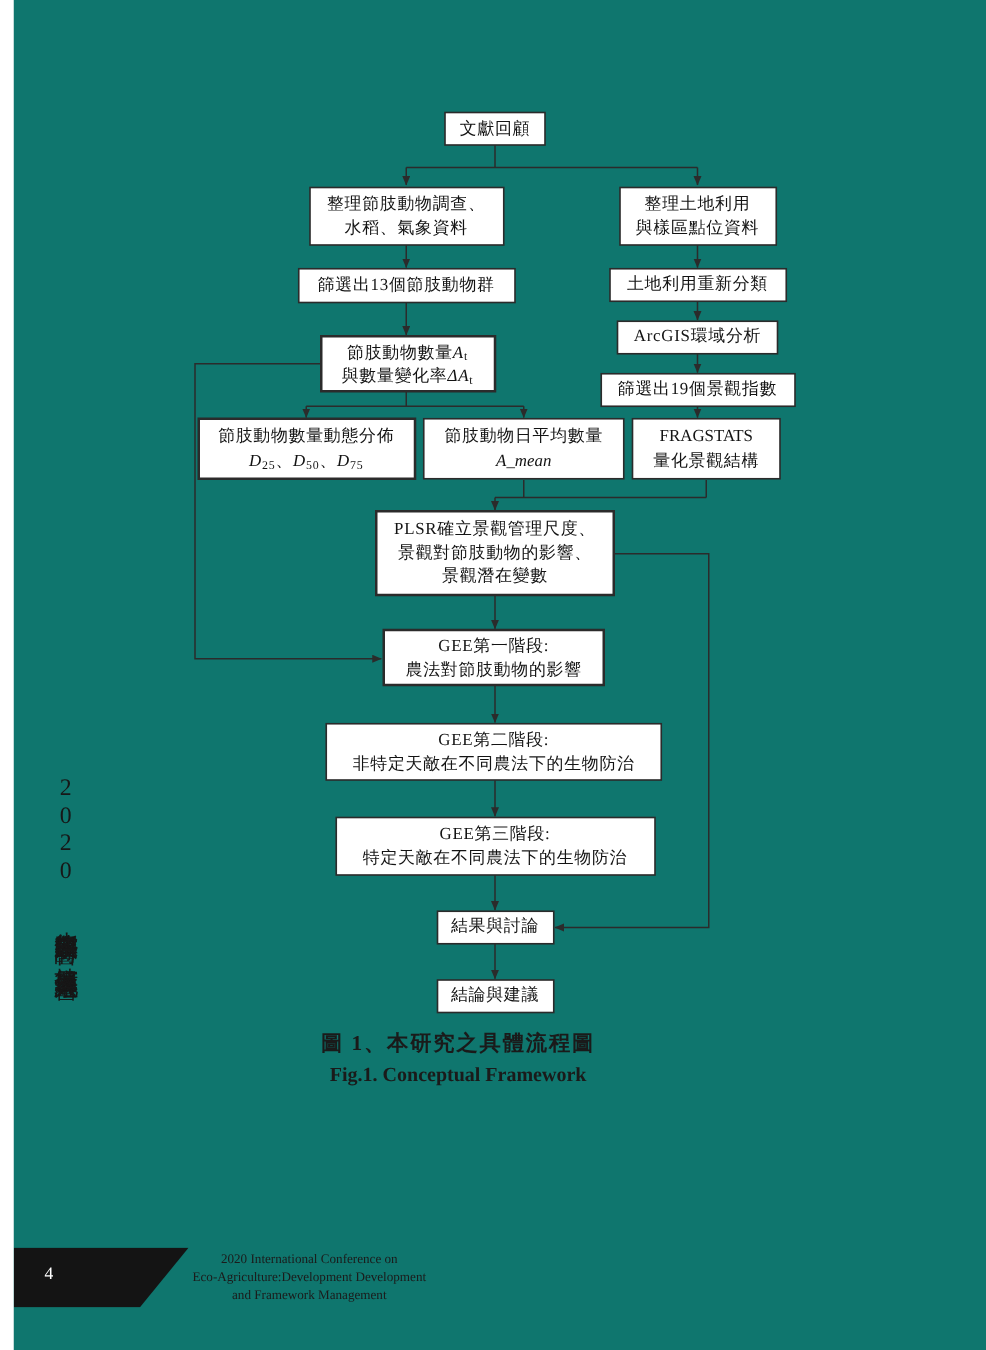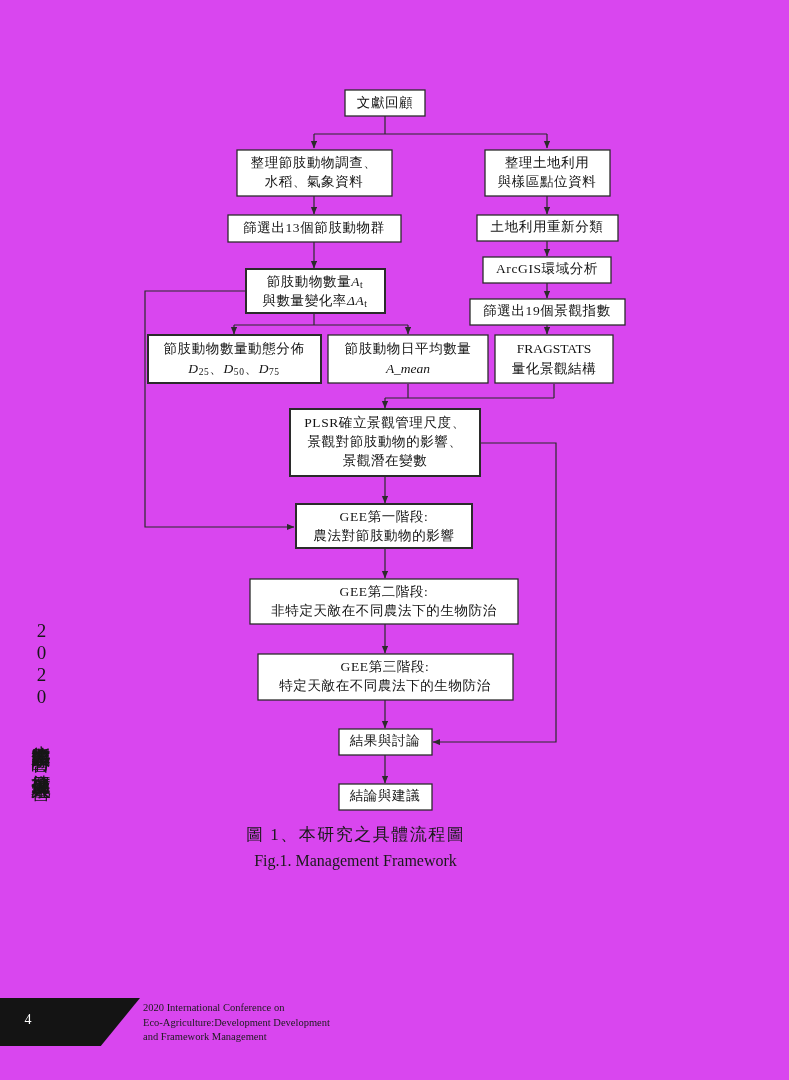--- a/index.html
+++ b/index.html
@@ -12,21 +12,22 @@
     height: 1080px;
     position: relative;
     overflow: hidden;
     font-family: "Liberation Serif", "DejaVu Serif", serif;
     color: #1a1a1a;
   }
 
   #page {
     position: absolute;
     inset: 0;
-    background: #d946ef;
+    background: #0f766e;
+    margin-left: 11px;
   }
 
   
   #spine {
     position: absolute;
     left: 24px;
     top: 620px;
     width: 34px;
     height: 360px;
     writing-mode: vertical-rl;
@@ -61,29 +62,30 @@
   }
   #footer-text {
     position: absolute;
     left: 143px;
     top: 1001px;
     font-size: 10.5px;
     line-height: 14.5px;
     color: #1b1b1b;
     font-family: "Liberation Serif", "DejaVu Serif", serif;
   }
-  #footer-text div { white-space: nowrap; }
+  #footer-text div { white-space: nowrap; text-align: center; }
 
   
   #caption {
     position: absolute;
     left: 0;
     top: 822px;
     width: 711px;
     text-align: center;
+    font-weight: bold;
   }
   #caption .cap-zh {
     font-size: 17px;
     letter-spacing: 1.5px;
     line-height: 26px;
     font-family: "Liberation Serif", "DejaVu Serif", serif;
   }
   #caption .cap-en {
     font-size: 16px;
     line-height: 26px;
@@ -262,21 +264,21 @@
     </g>
 
     <g>
       <rect class="nodebox" x="339" y="784" width="93" height="26"></rect>
       <text class="zh" x="385" y="797">結論與建議</text>
     </g>
   </svg>
 
   <div id="caption">
     <div class="cap-zh">圖 1、本研究之具體流程圖</div>
-    <div class="cap-en">Fig.1. Management Framework</div>
+    <div class="cap-en">Fig.1. Conceptual Framework</div>
   </div>
 
   <div id="spine">2020 生態農業國際研討會：技術發展與地景經營</div>
 
   <div id="footer-tab"></div>
   <div id="footer-page-number">4</div>
   <div id="footer-text">
     <div>2020 International Conference on</div>
     <div>Eco-Agriculture:Development Development</div>
     <div>and Framework Management</div>

